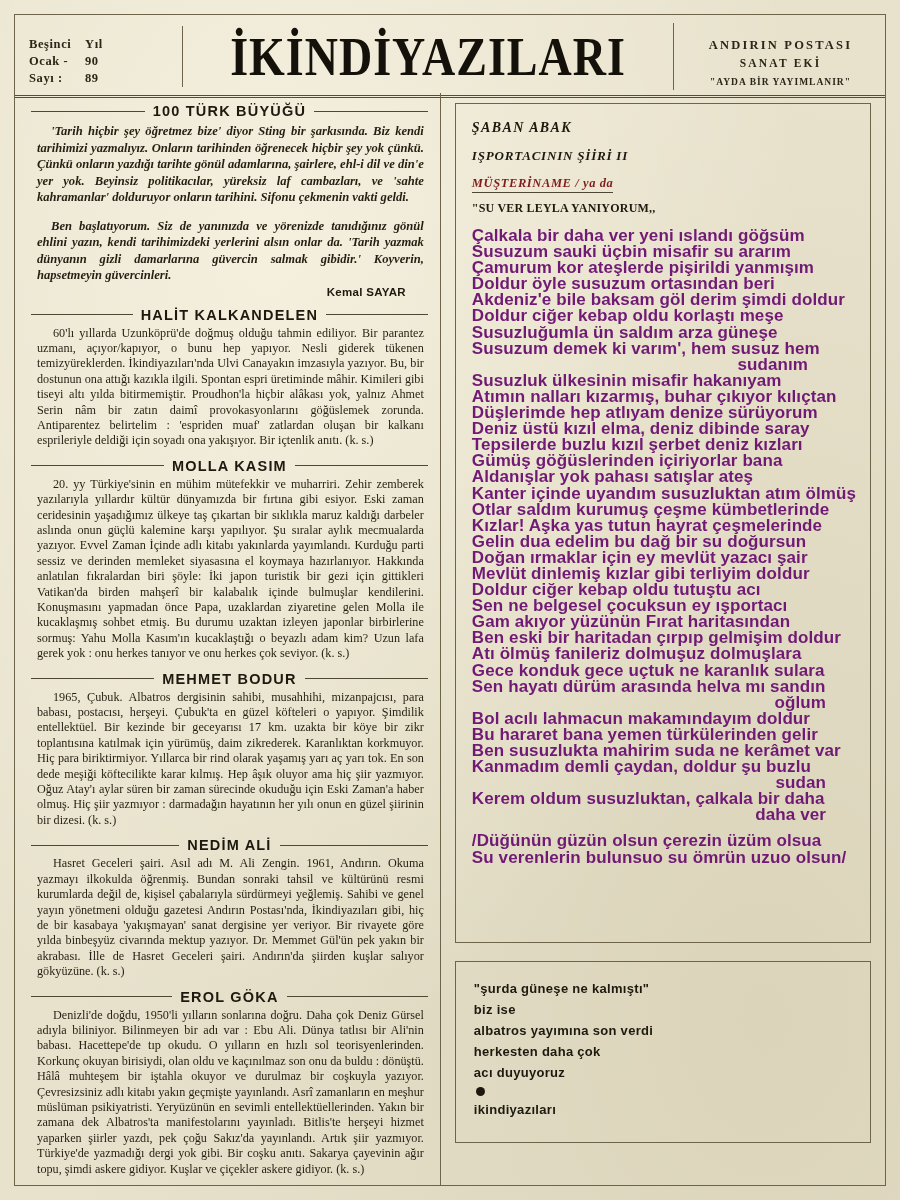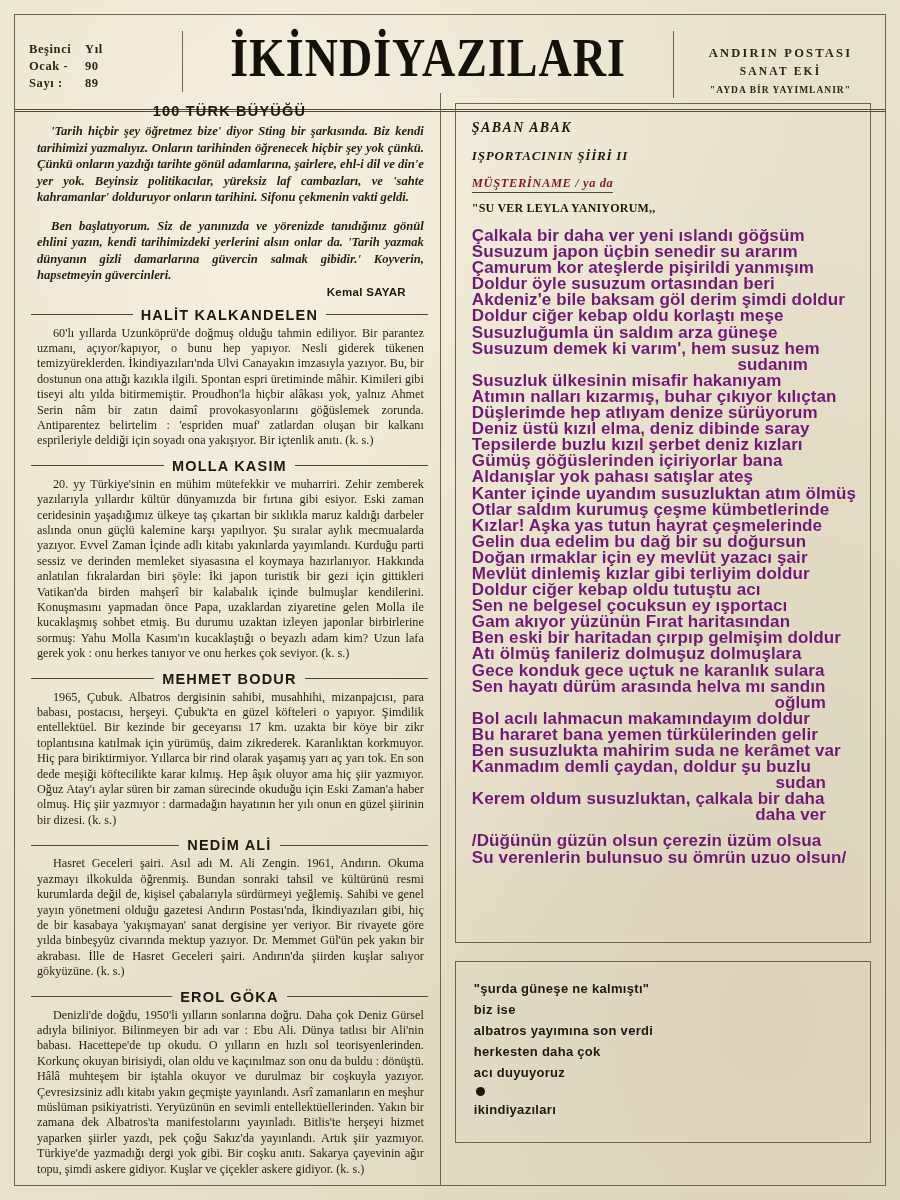--- a/index.html
+++ b/index.html
@@ -34,25 +34,25 @@
     top: 14px;
     right: 14px;
     bottom: 14px;
     border: 1px solid #6d6449;
     box-sizing: border-box;
   }
 
   
   .masthead {
     position: absolute;
-    left: 0; top: 16px; right: 0;
+    left: 0; top: 2px; right: 0;
     height: 78px;
     border-bottom: 3px double #554d36;
     display: flex;
-    align-items: flex-start;
+    align-items: center;
   }
   .mast-left {
     width: 168px;
     border-right: 1px solid #6d6449;
     padding: 10px 0 0 14px;
     box-sizing: border-box;
   }
   .mast-left .row {
     font-family: "Liberation Serif", serif;
     font-weight: bold;
@@ -367,21 +367,21 @@
       </div>
 
       <div class="col-right">
         <div class="poem-box">
           <div class="poem-author">ŞABAN ABAK</div>
           <div class="poem-title">IŞPORTACININ ŞİİRİ II</div>
           <div class="poem-subtitle">MÜŞTERİNAME / ya da</div>
           <div class="poem-quote">"SU VER LEYLA YANIYORUM,,</div>
           <div class="poem-lines" id="poem-lines">
               <div>Çalkala bir daha ver yeni ıslandı göğsüm</div>
-              <div>Susuzum japon üçbin senedir su ararım</div>
+              <div>Susuzum sauki üçbin misafir su ararım</div>
               <div>Çamurum kor ateşlerde pişirildi yanmışım</div>
               <div>Doldur öyle susuzum ortasından beri</div>
               <div>Akdeniz'e bile baksam göl derim şimdi doldur</div>
               <div>Doldur ciğer kebap oldu korlaştı meşe</div>
               <div>Susuzluğumla ün saldım arza güneşe</div>
               <div>Susuzum demek ki varım', hem susuz hem</div>
               <div class="ind1">sudanım</div>
               <div>Susuzluk ülkesinin misafir hakanıyam</div>
               <div>Atımın nalları kızarmış, buhar çıkıyor kılıçtan</div>
               <div>Düşlerimde hep atlıyam denize sürüyorum</div>

